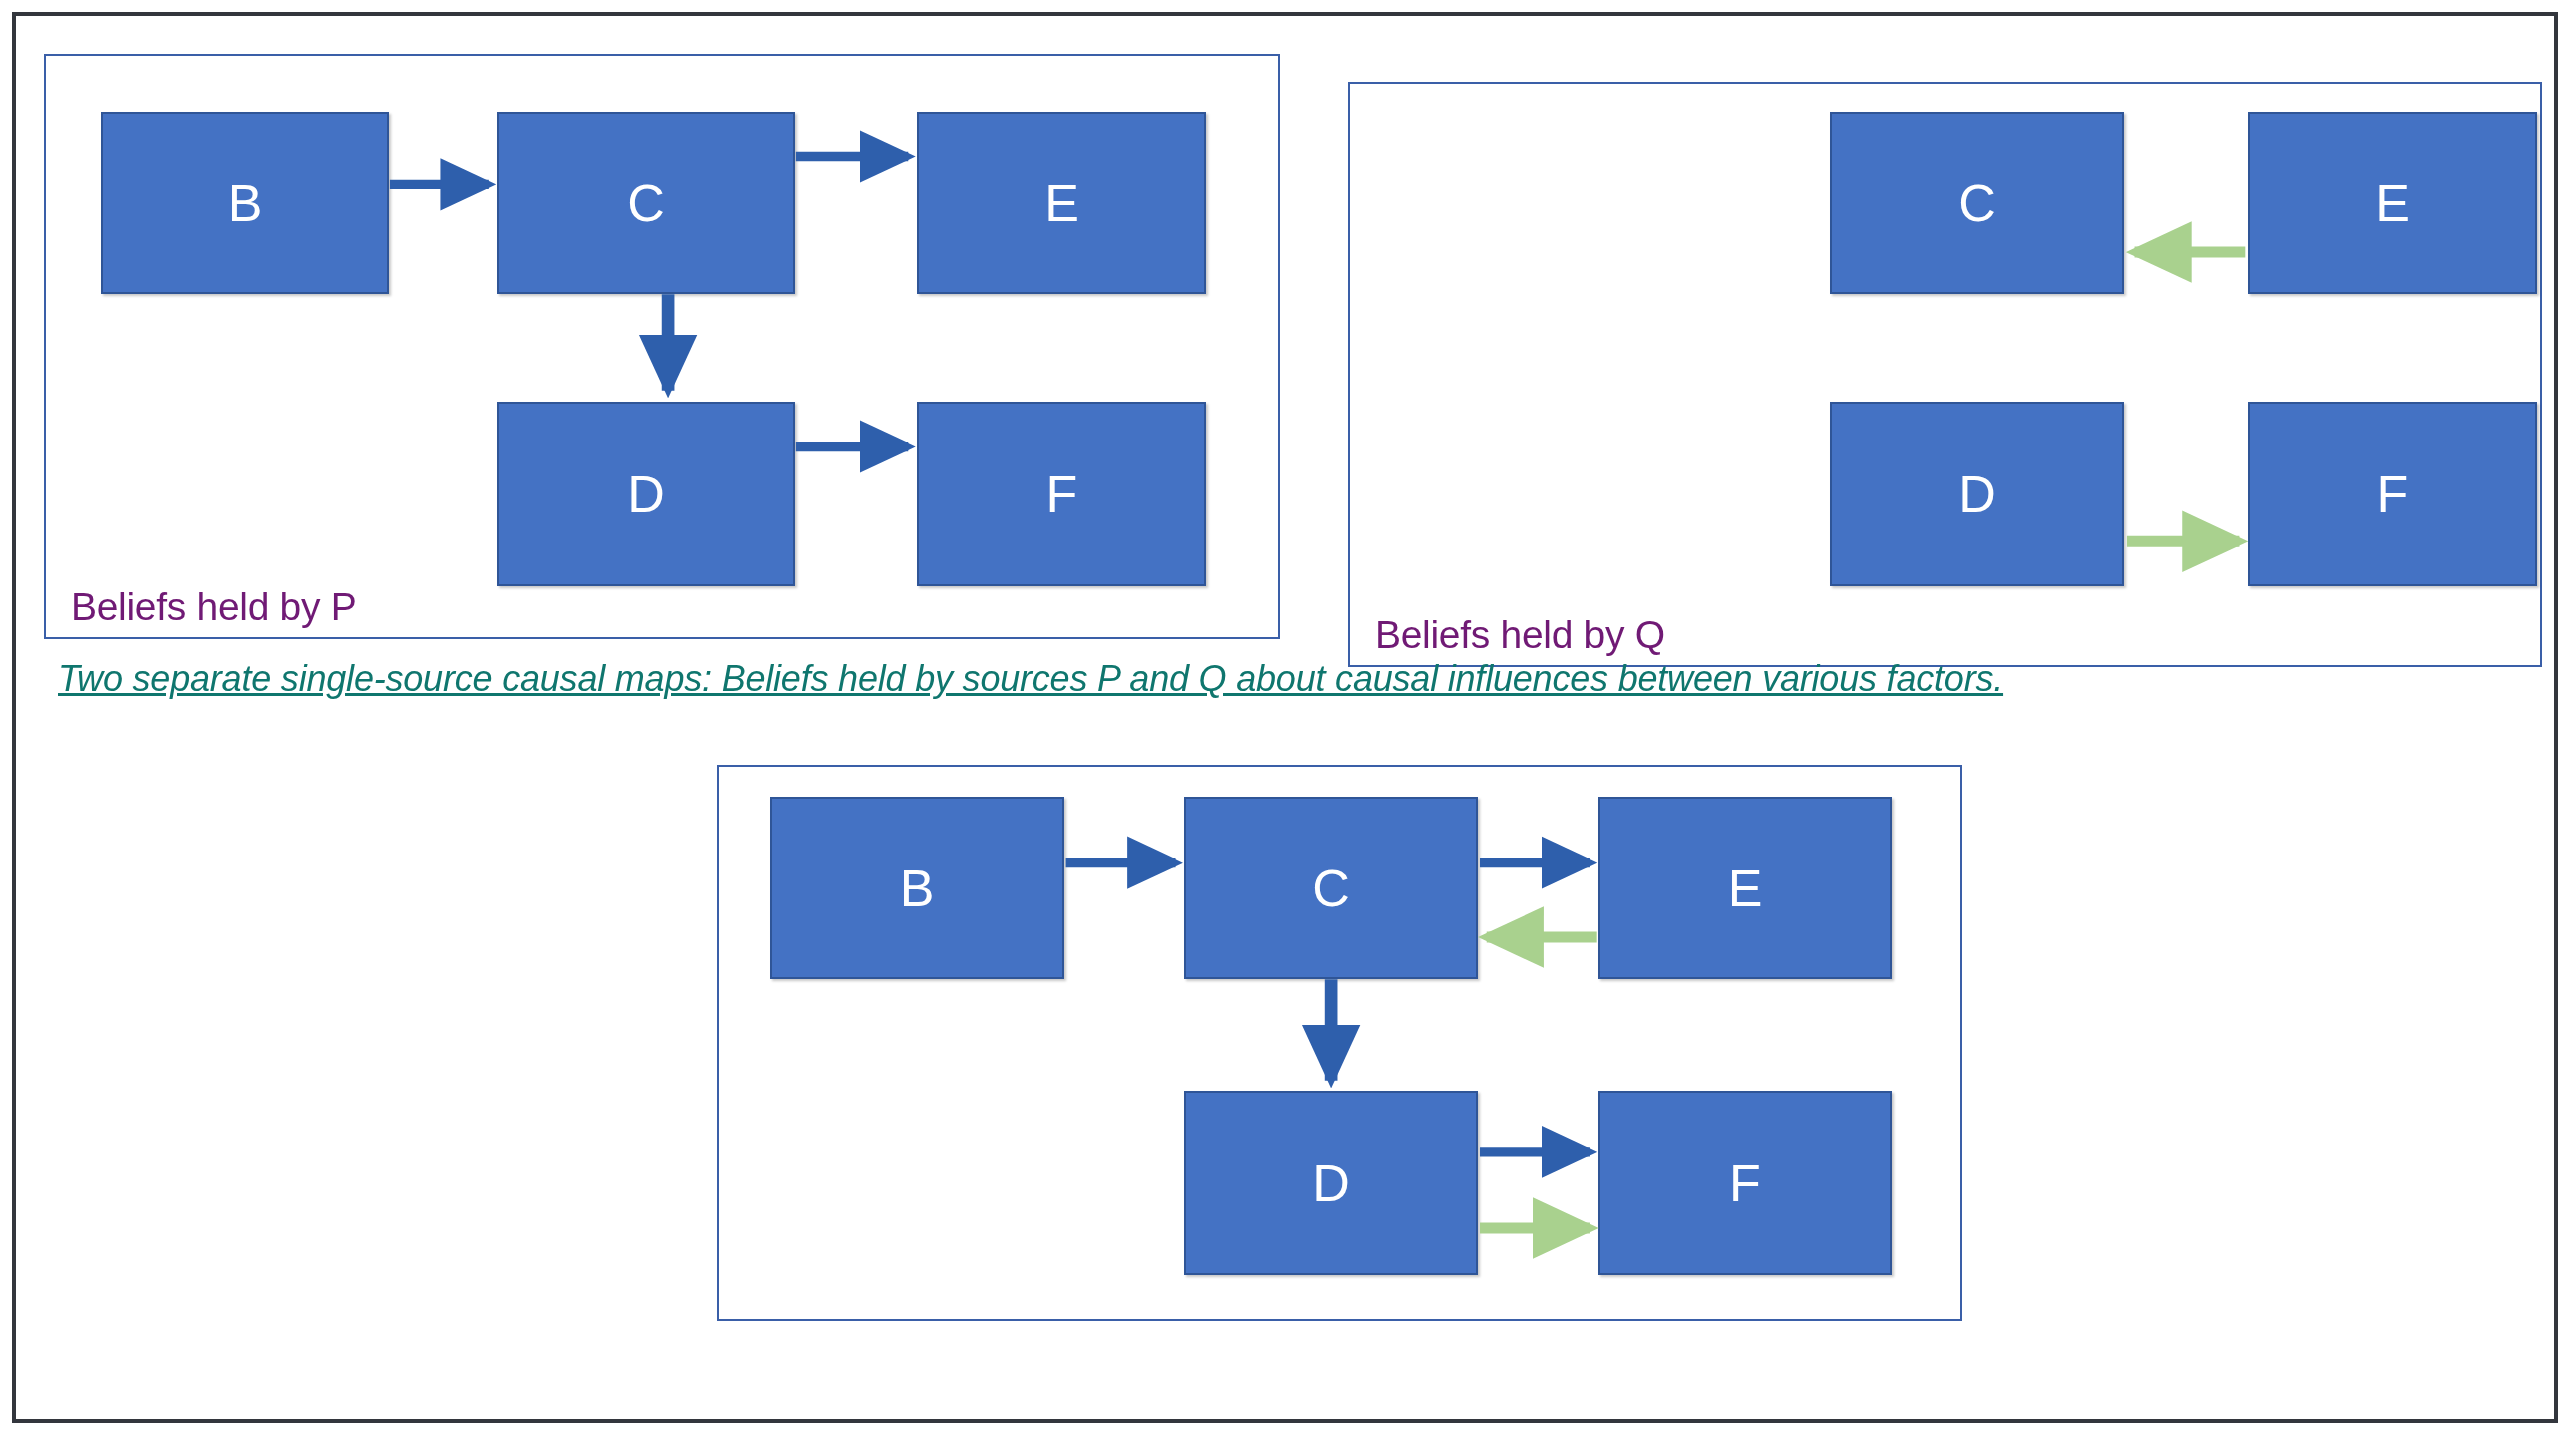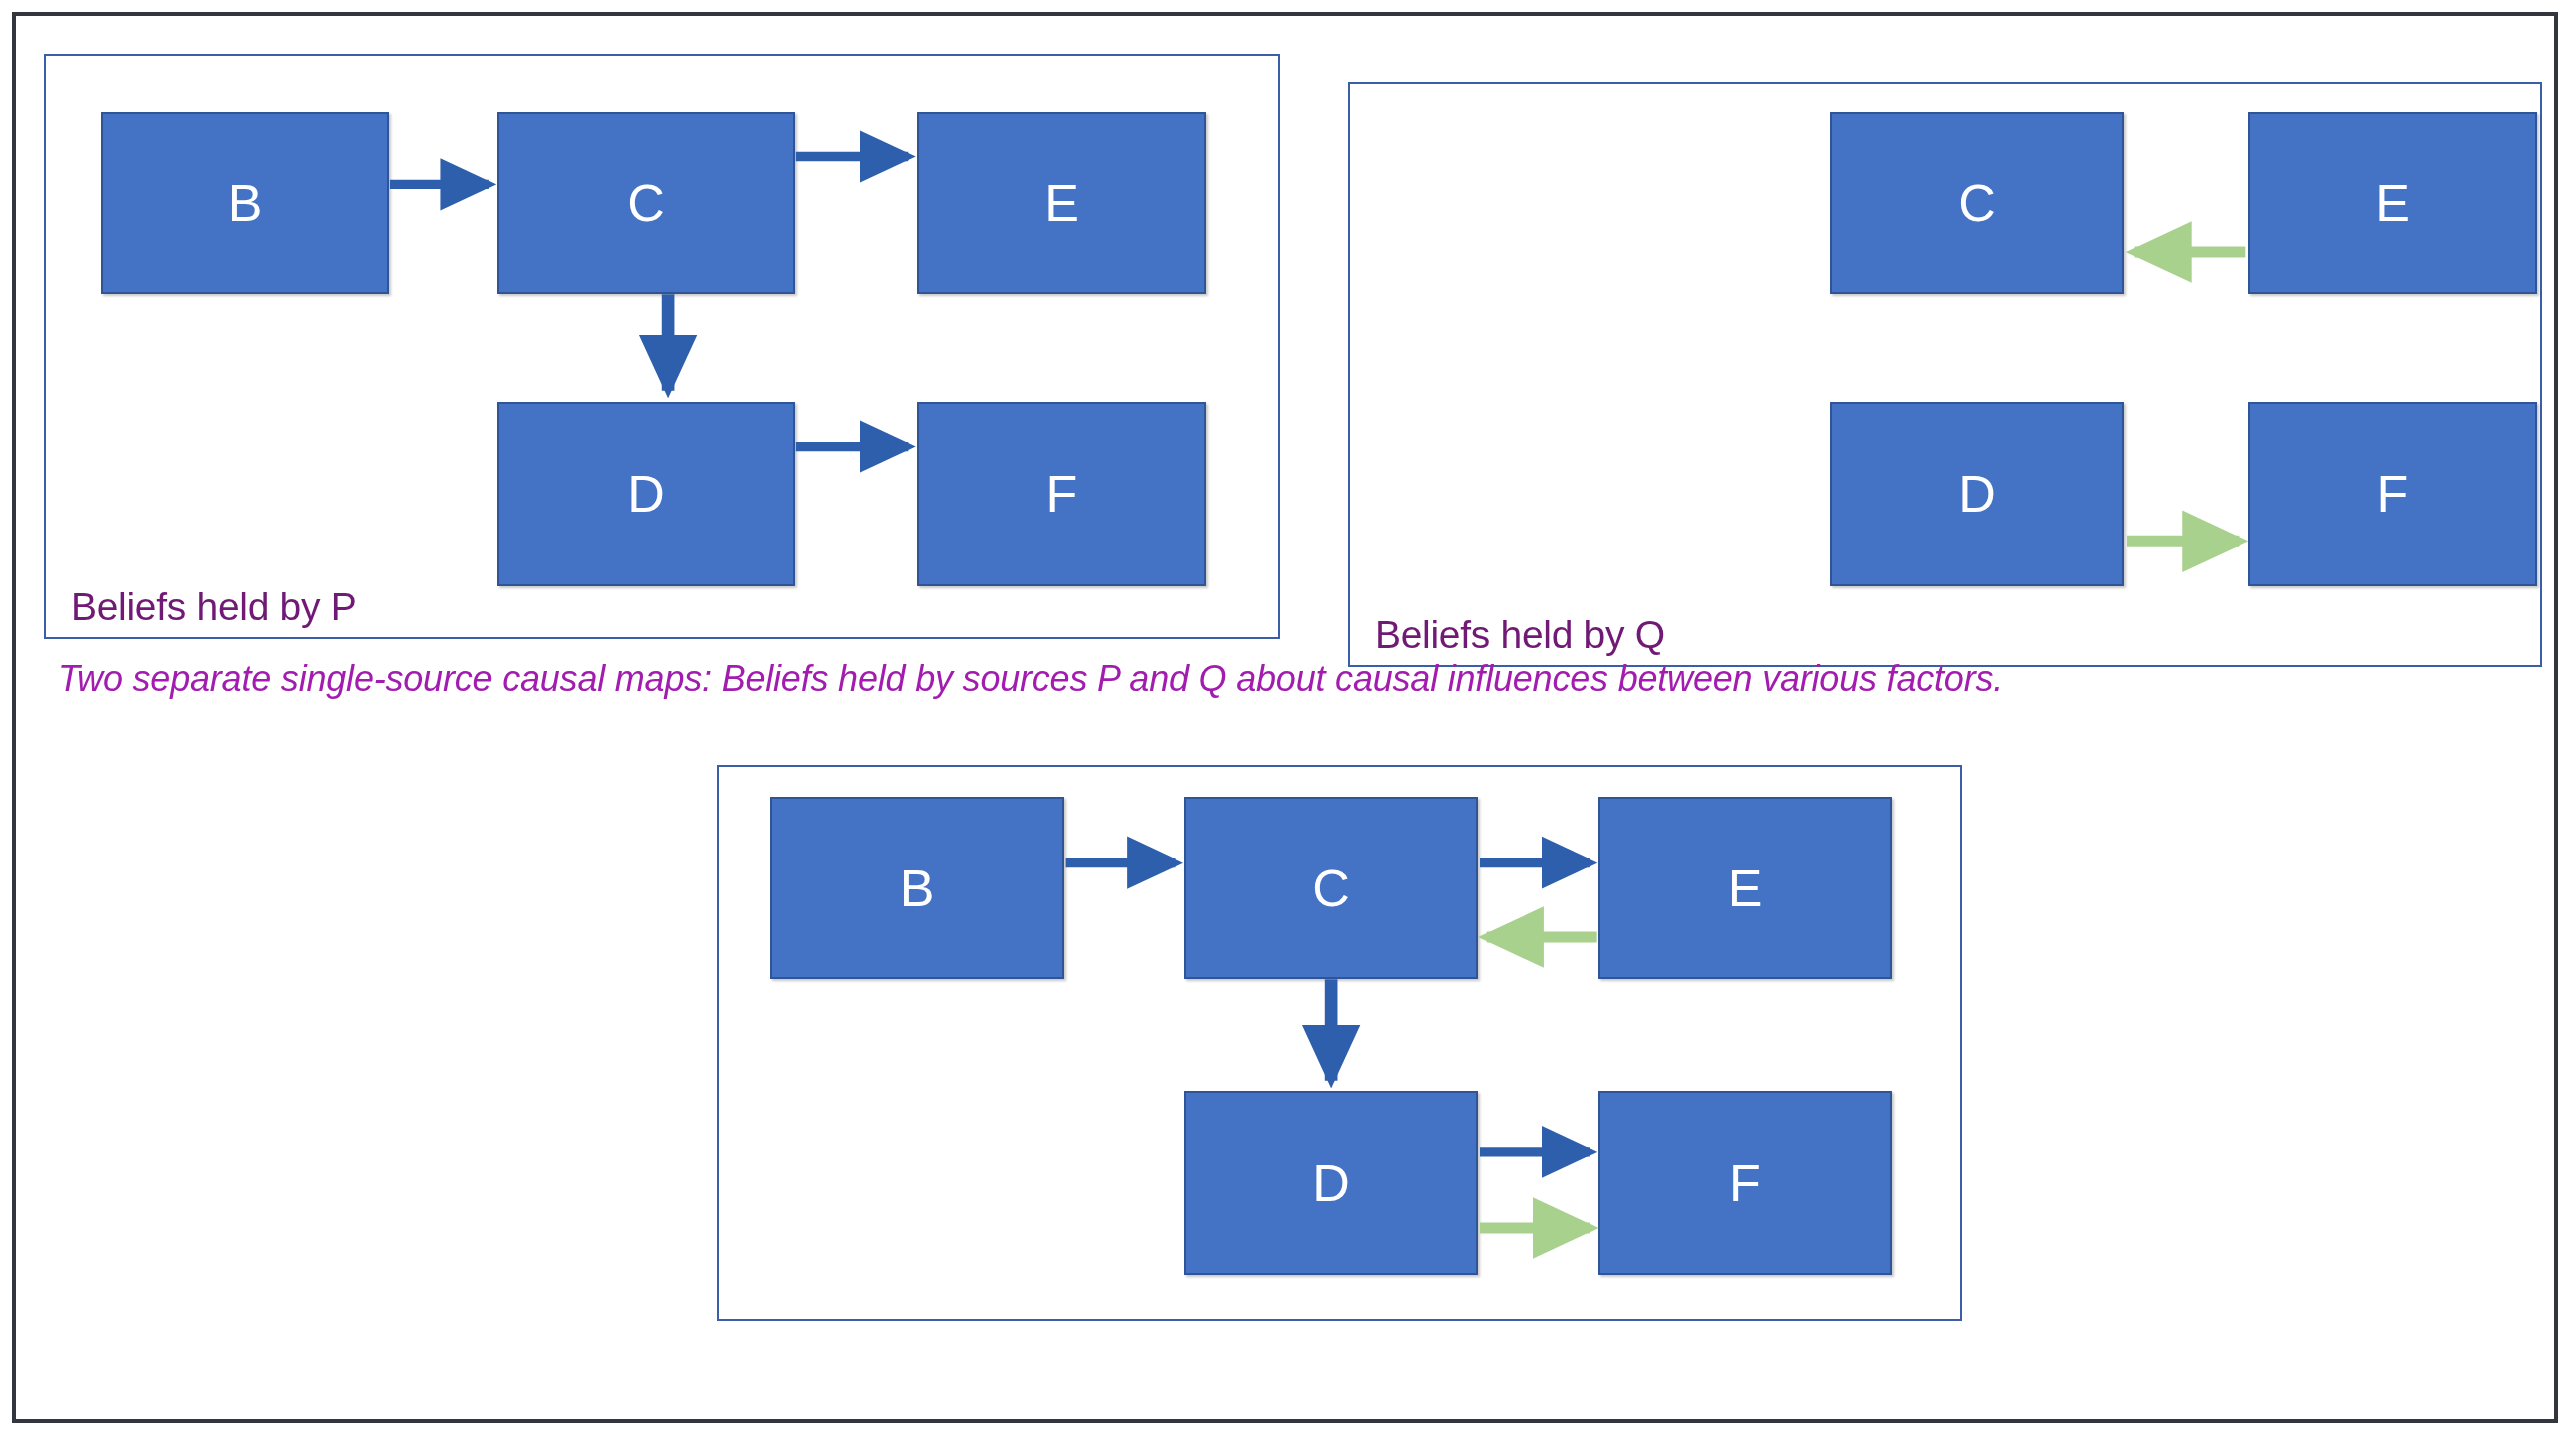--- a/index.html
+++ b/index.html
@@ -74,23 +74,24 @@
     height: 1442px;
     pointer-events: none;
   }
 
   
   .caption {
     position: absolute;
     font-family: "Liberation Sans", sans-serif;
     font-style: italic;
     font-size: 36px;
-    color: #a21caf;
+    color: #0f766e;
     white-space: nowrap;
     letter-spacing: -0.2px;
+    text-decoration: underline;
   }
   #caption-top { left: 58px; top: 658px; }
   #caption-bottom { left: 58px; top: 1336px; }
 </style>
 </head>
 <body>
 
 <div id="root">
 
   <div class="outer-frame"></div>

